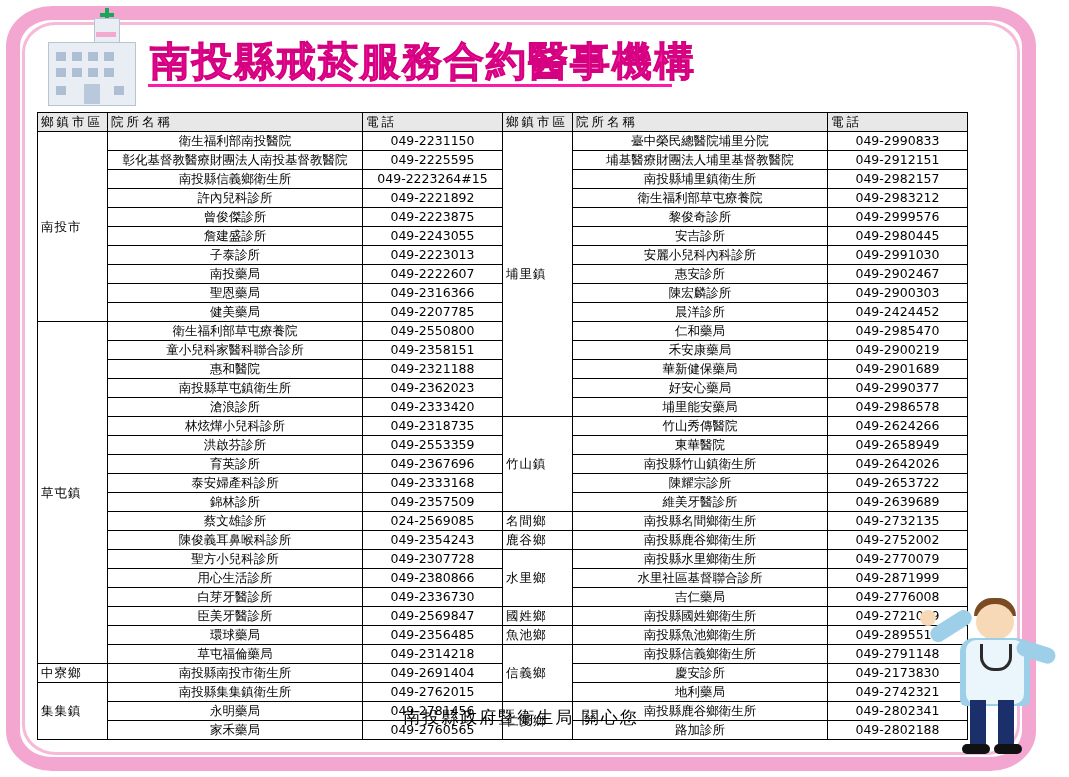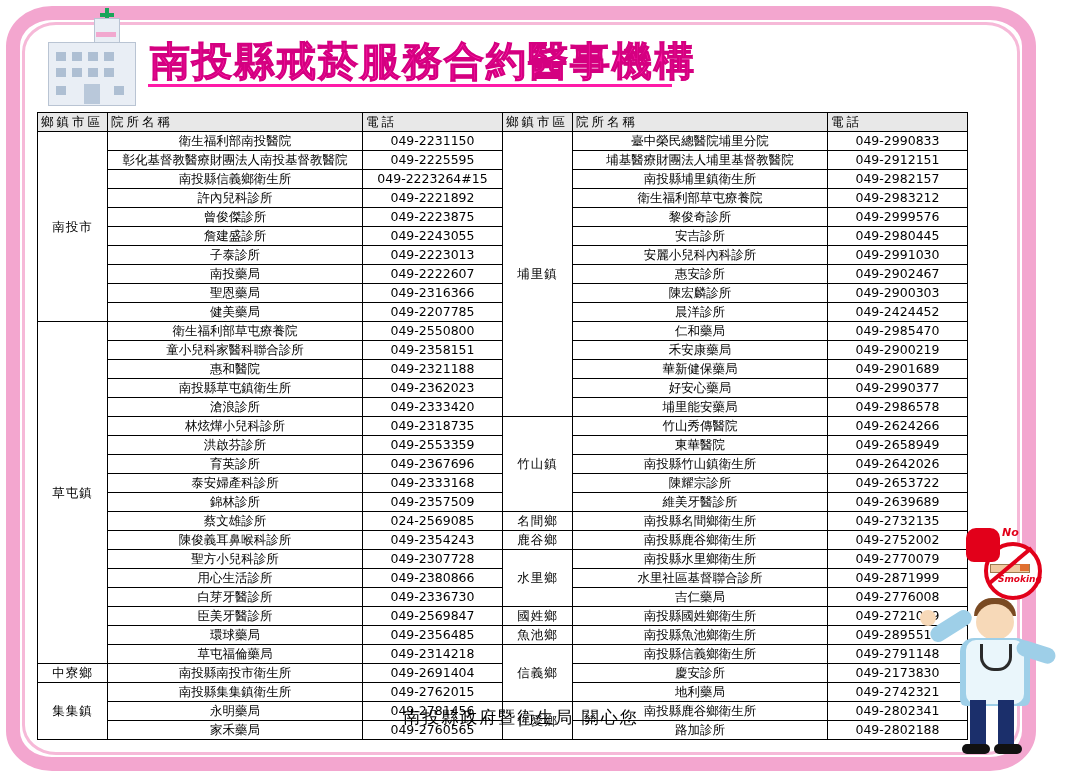--- a/index.html
+++ b/index.html
@@ -99,21 +99,21 @@
     text-align:left;
     font-weight:normal;
     letter-spacing:3px;
     height:19px;
   }
   .c-area{width:70px;text-align:center;letter-spacing:1px;}
   .c-name{width:255px;text-align:center;}
   .c-tel{width:140px;text-align:center;}
   td.name{text-align:center;}
   td.tel{text-align:center;}
-  td.area{text-align:center;letter-spacing:1px;}
+  td.area{text-align:left;letter-spacing:1px;}
 
   
   .footer{
     position:absolute;left:0;right:0;top:706px;
     text-align:center;
     font-size:17px;
     color:#000;
     letter-spacing:2px;
   }
 
@@ -418,29 +418,20 @@
           <td class="name">家禾藥局</td>
           <td class="tel">049-2760565</td>
           <td class="name">路加診所</td>
           <td class="tel">049-2802188</td>
         </tr>
       </tbody>
   </table>
 
   <div class="footer">南投縣政府暨衛生局  關心您</div>
 
-  <div class="nosmoke">
-    <div class="ring"></div>
-    <div class="cig"></div>
-    <div class="cig-tip"></div>
-    <div class="slash"></div>
-    <div class="hand"></div>
-    <div class="no-text">No</div>
-    <div class="sm-text">Smoking</div>
-  </div>
 
   <div class="doctor">
     <div class="armL"></div>
     <div class="handL"></div>
     <div class="hair"></div>
     <div class="head"></div>
     <div class="body"></div>
     <div class="coat"></div>
     <div class="steth"></div>
     <div class="armR"></div>

